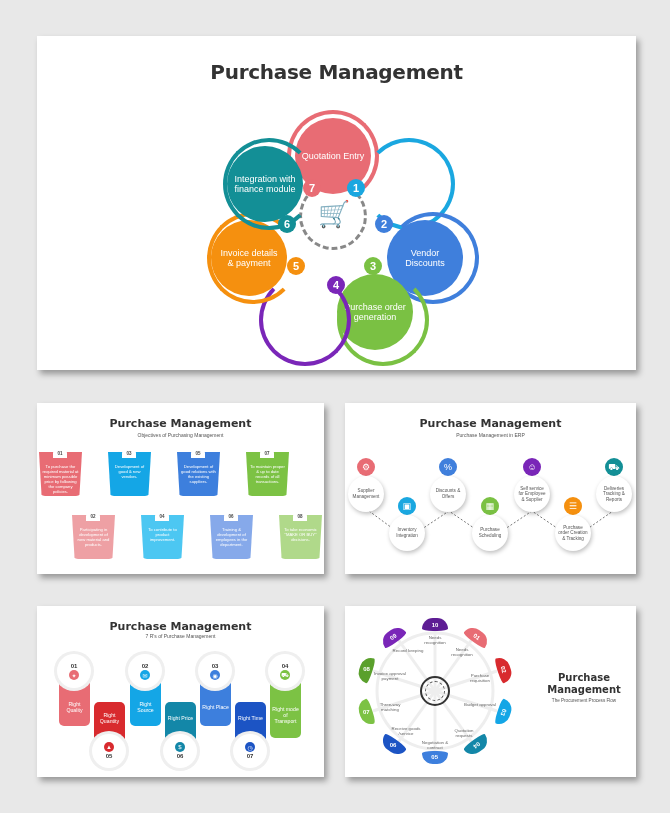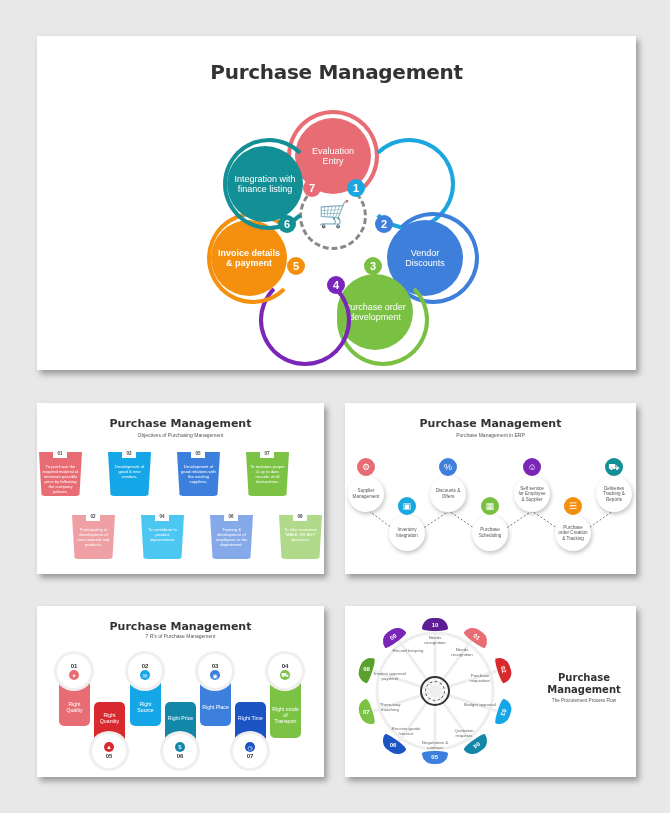--- a/index.html
+++ b/index.html
@@ -53,45 +53,45 @@
 <body>
 
 <div class="slide" id="s-main">
   <div class="title">Purchase Management</div>
 
   <div class="center-ring"></div>
   <div class="center-icon">🛒</div>
 
   <div class="petal-ring" style="left:250px;top:74px;color:#e86c74;border-bottom-color:transparent;"></div>
   <div class="petal" style="left:258px;top:82px;background:#e86c74;">
-      <span>Evaluation Entry</span>
+      <span>Quotation Entry</span>
     </div>
 
   <div class="petal-ring" style="left:326px;top:102px;color:#1aa7e0;border-left-color:transparent;"></div>
 
   <div class="petal-ring" style="left:350px;top:176px;color:#3f7fdc;border-left-color:transparent;"></div>
   <div class="petal" style="left:350px;top:184px;background:#3f7fdc;">
       <span>Vendor Discounts</span>
     </div>
 
   <div class="petal-ring" style="left:300px;top:238px;color:#7ac143;border-top-color:transparent;"></div>
   <div class="petal" style="left:300px;top:238px;background:#7ac143;">
-      <span>Purchase order development</span>
+      <span>Purchase order generation</span>
     </div>
 
   <div class="petal-ring" style="left:222px;top:238px;color:#7a26b8;border-top-color:transparent;"></div>
 
   <div class="petal-ring" style="left:170px;top:176px;color:#f5900f;border-right-color:transparent;"></div>
-  <div class="petal" style="left:174px;top:184px;background:#f5900f;font-weight:bold;">
+  <div class="petal" style="left:174px;top:184px;background:#f5900f;">
       <span>Invoice details &amp; payment</span>
     </div>
 
   <div class="petal-ring" style="left:186px;top:102px;color:#138f96;border-right-color:transparent;"></div>
   <div class="petal" style="left:190px;top:110px;background:#138f96;">
-      <span>Integration with finance listing</span>
+      <span>Integration with finance module</span>
     </div>
 
   <div class="num" style="left:266px;top:143px;background:#e86c74;">7</div>
   <div class="num" style="left:310px;top:143px;background:#1aa7e0;">1</div>
   <div class="num" style="left:338px;top:179px;background:#3f7fdc;">2</div>
   <div class="num" style="left:327px;top:221px;background:#7ac143;">3</div>
   <div class="num" style="left:290px;top:240px;background:#7a26b8;">4</div>
   <div class="num" style="left:250px;top:221px;background:#f5900f;">5</div>
   <div class="num" style="left:241px;top:179px;background:#138f96;">6</div>
 </div>

